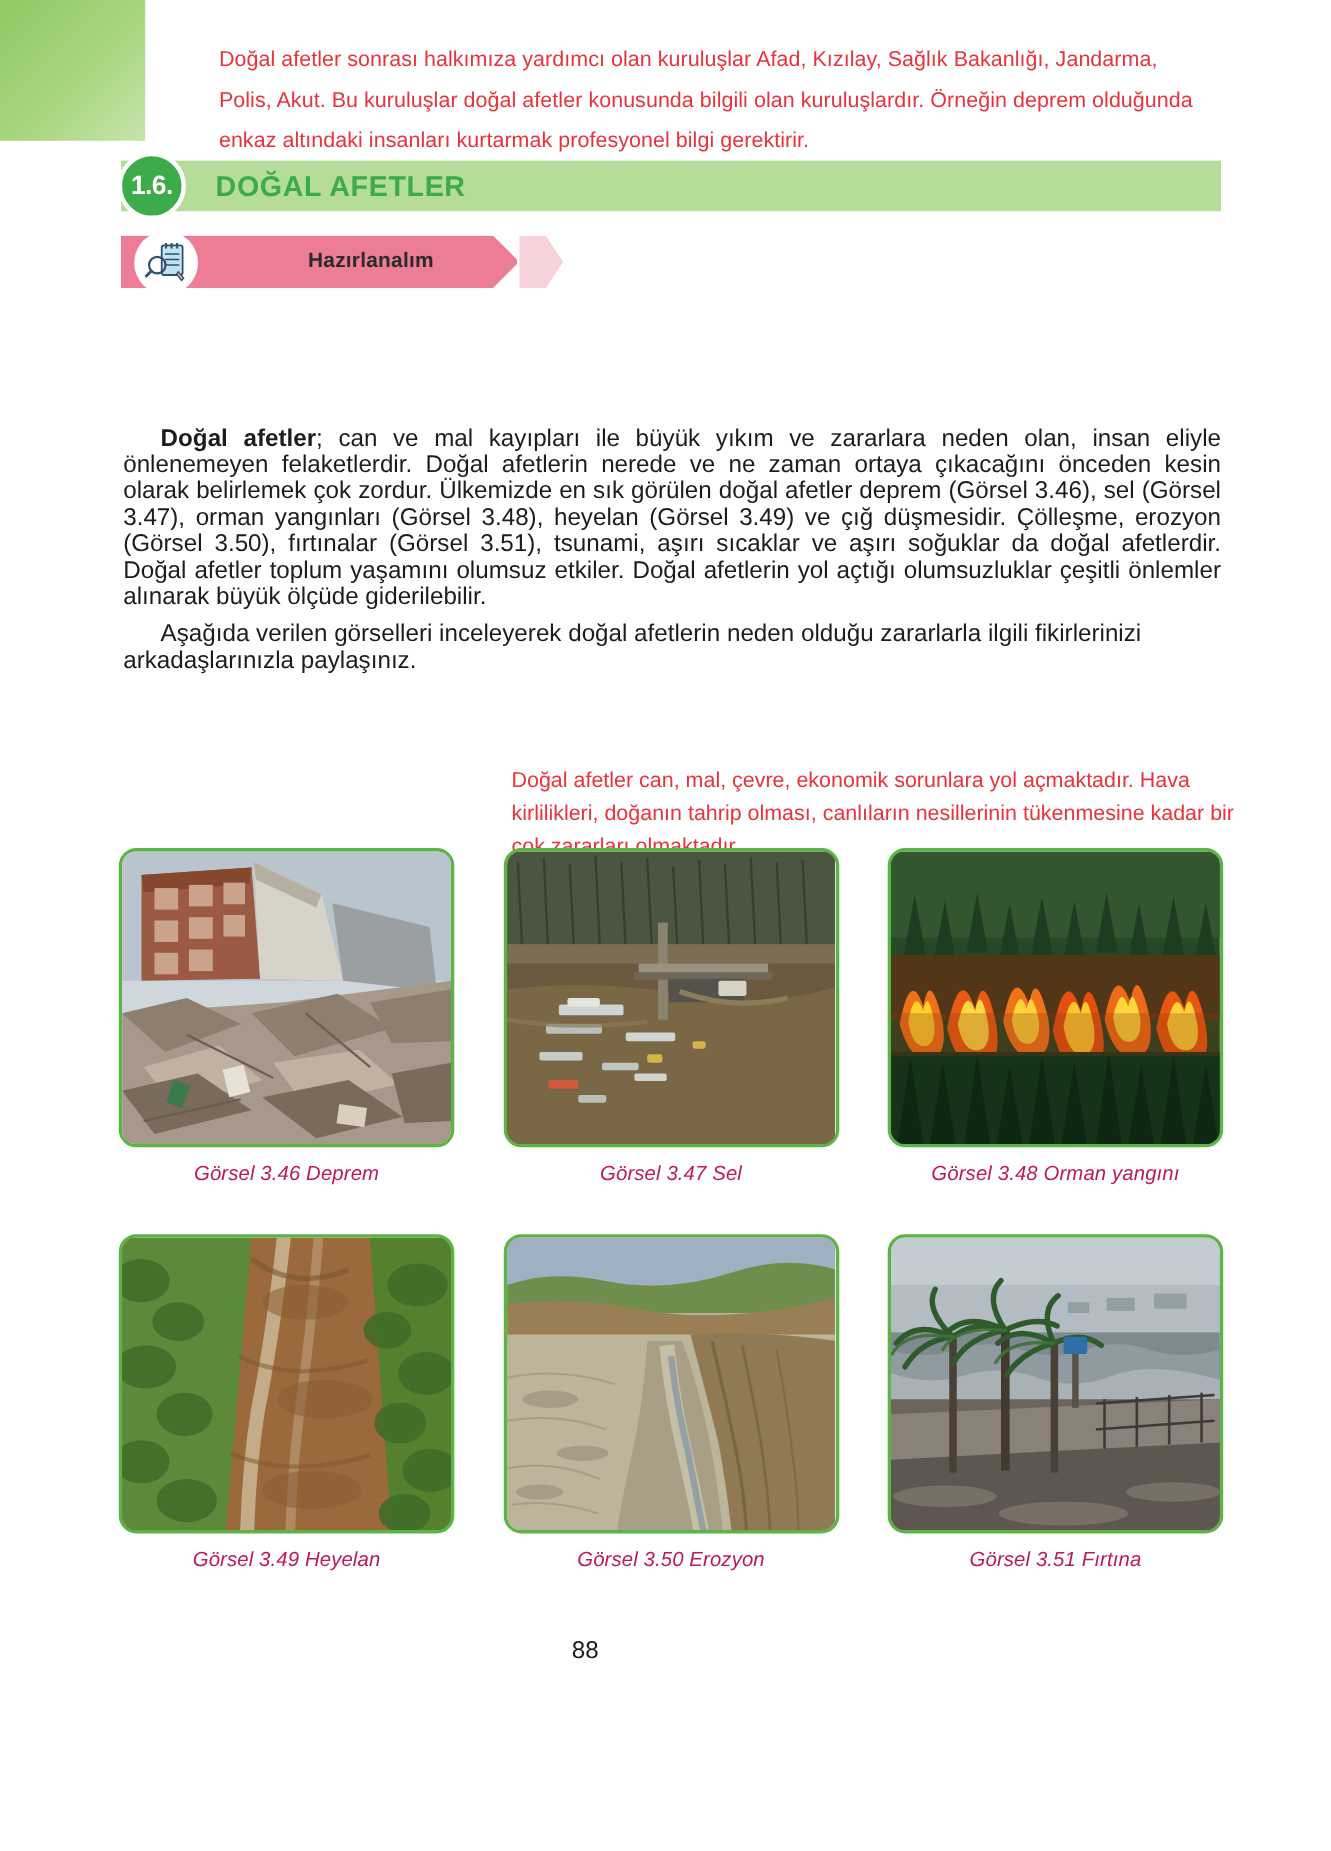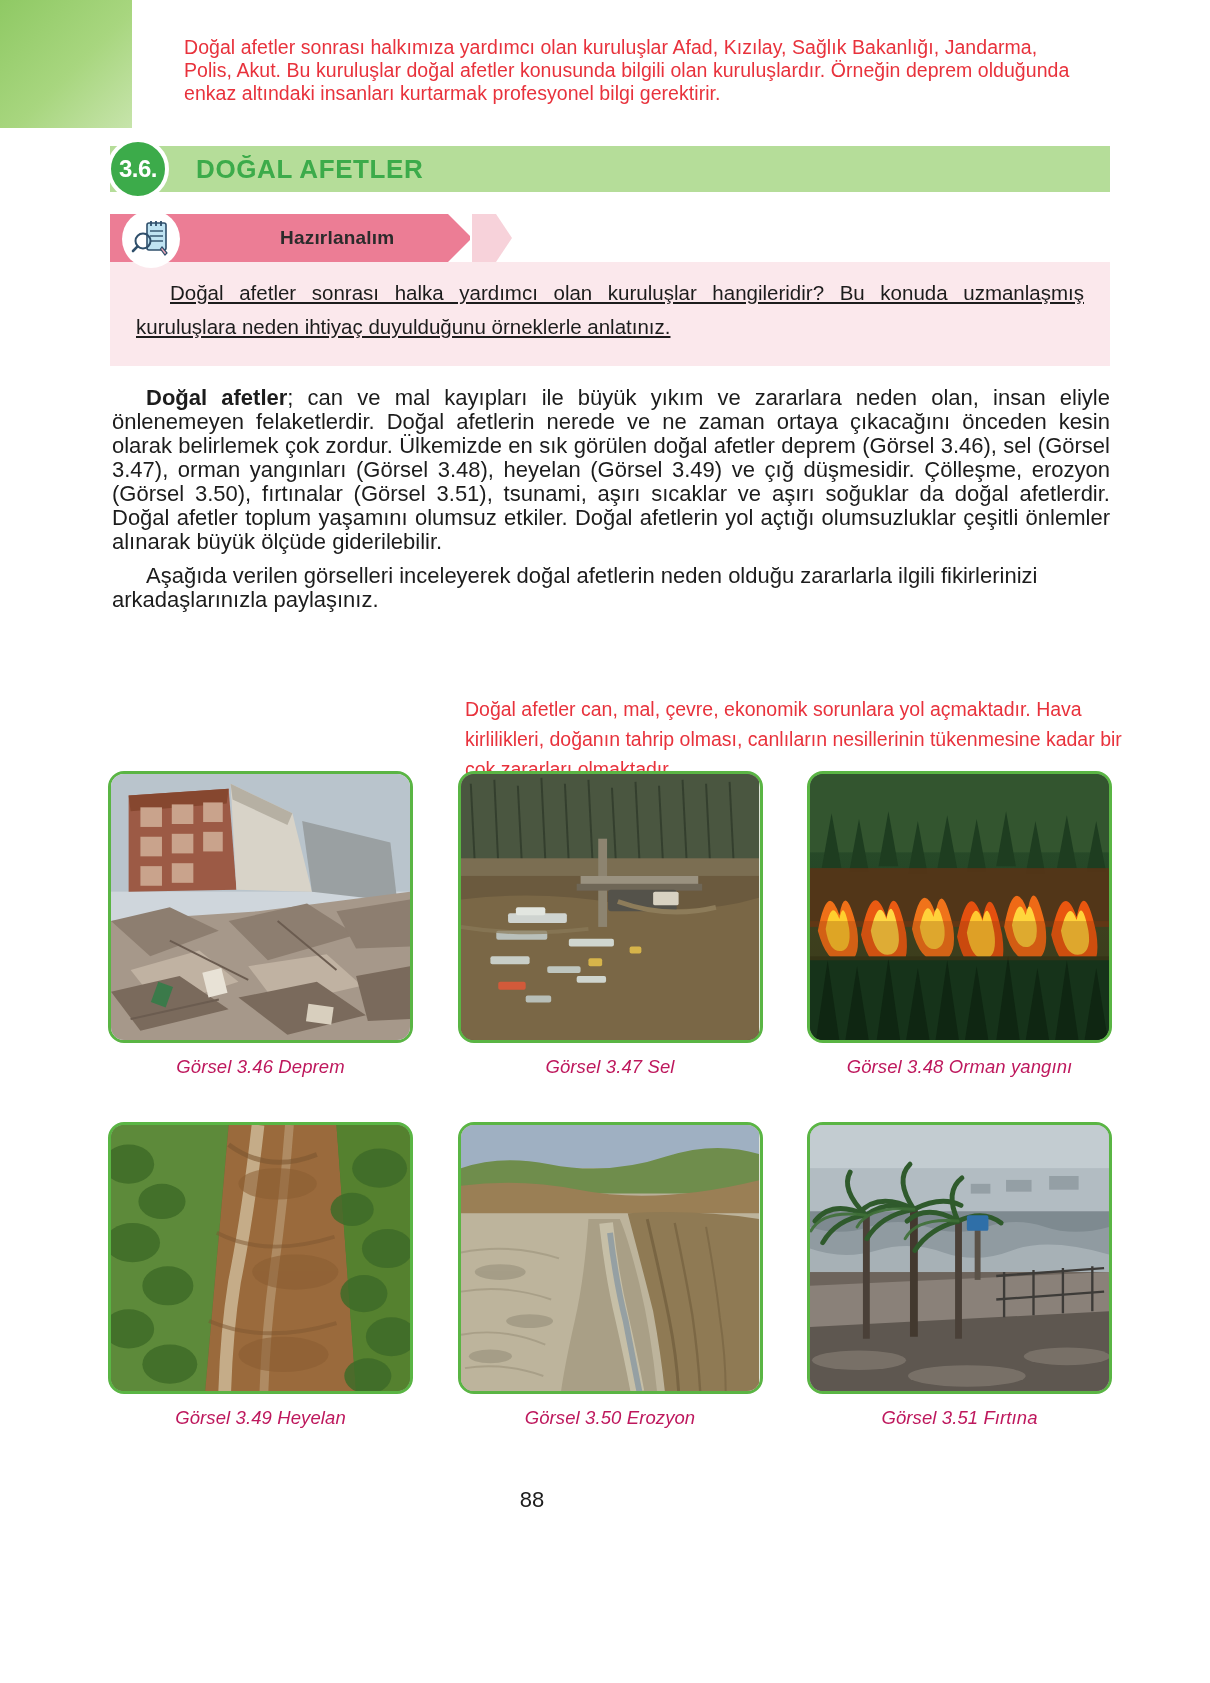--- a/index.html
+++ b/index.html
@@ -26,26 +26,26 @@
     left: 0;
     top: 0;
     width: 132px;
     height: 128px;
     background: linear-gradient(135deg, #8fc964 0%, #a8d67f 55%, #c7e4ab 100%);
   }
 
   
   .annot-top {
     position: absolute;
-    left: 184px;
+    left: 199px;
     top: 36px;
     width: 890px;
     color: #e8323c;
     font-size: 19.5px;
-    line-height: 23px;
+    line-height: 37px;
     letter-spacing: 0.05px;
   }
 
   
   .section-bar {
     position: absolute;
     left: 110px;
     top: 146px;
     width: 1000px;
     height: 46px;
@@ -222,21 +222,21 @@
 </head>
 <body>
 
 <div class="page">
 
   <div class="corner-block"></div>
 
   <div class="annot-top">Doğal afetler sonrası halkımıza yardımcı olan kuruluşlar Afad, Kızılay, Sağlık Bakanlığı, Jandarma, Polis, Akut. Bu kuruluşlar doğal afetler konusunda bilgili olan kuruluşlardır. Örneğin deprem olduğunda enkaz altındaki insanları kurtarmak profesyonel bilgi gerektirir.</div>
 
   <div class="section-bar">
-    <div class="section-num">3.6.</div>
+    <div class="section-num">1.6.</div>
     <div class="section-title">DOĞAL AFETLER</div>
   </div>
 
   <div class="activity">
     <div class="activity-banner">
       <div class="chev-main"></div>
       <div class="chev-tail"></div>
       <div class="activity-icon">
         <svg width="44" height="44" viewBox="0 0 44 44">
           <g>
@@ -248,21 +248,20 @@
             <line x1="27" y1="4" x2="27" y2="9" stroke="#2f4f6b" stroke-width="1.8"></line>
             <line x1="32" y1="4" x2="32" y2="9" stroke="#2f4f6b" stroke-width="1.8"></line>
             <circle cx="14" cy="24" r="7.5" fill="none" stroke="#2f4f6b" stroke-width="2"></circle>
             <line x1="8.6" y1="29.4" x2="4" y2="34" stroke="#2f4f6b" stroke-width="2.6" stroke-linecap="round"></line>
             <path d="M33 30 L38 36 L36 38 L31.5 32 Z" fill="#f0a8b8" stroke="#2f4f6b" stroke-width="1.2"></path>
           </g>
         </svg>
       </div>
       <div class="activity-label">Hazırlanalım</div>
     </div>
-    <div class="activity-body"><span class="indent"></span><span>Doğal afetler sonrası halka yardımcı olan kuruluşlar hangileridir? Bu konuda uzmanlaşmış kuruluşlara neden ihtiyaç duyulduğunu örneklerle anlatınız.</span></div>
   </div>
 
   <div class="body-text">
     <p class="para"><span class="indent"></span><b>Doğal afetler</b><span>; can ve mal kayıpları ile büyük yıkım ve zararlara neden olan, insan eliyle önlenemeyen felaketlerdir. Doğal afetlerin nerede ve ne zaman ortaya çıkacağını önceden kesin olarak belirlemek çok zordur. Ülkemizde en sık görülen doğal afetler deprem (Görsel 3.46), sel (Görsel 3.47), orman yangınları (Görsel 3.48), heyelan (Görsel 3.49) ve çığ düşmesidir. Çölleşme, erozyon (Görsel 3.50), fırtınalar (Görsel 3.51), tsunami, aşırı sıcaklar ve aşırı soğuklar da doğal afetlerdir. Doğal afetler toplum yaşamını olumsuz etkiler. Doğal afetlerin yol açtığı olumsuzluklar çeşitli önlemler alınarak büyük ölçüde giderilebilir.</span></p>
     <p class="para last"><span class="indent"></span><span>Aşağıda verilen görselleri inceleyerek doğal afetlerin neden olduğu zararlarla ilgili fikirlerinizi arkadaşlarınızla paylaşınız.</span></p>
   </div>
 
   <div class="annot-mid">Doğal afetler can, mal, çevre, ekonomik sorunlara yol açmaktadır. Hava kirlilikleri, doğanın tahrip olması, canlıların nesillerinin tükenmesine kadar bir çok zararları olmaktadır.</div>
 
   <div class="img-row row1">

